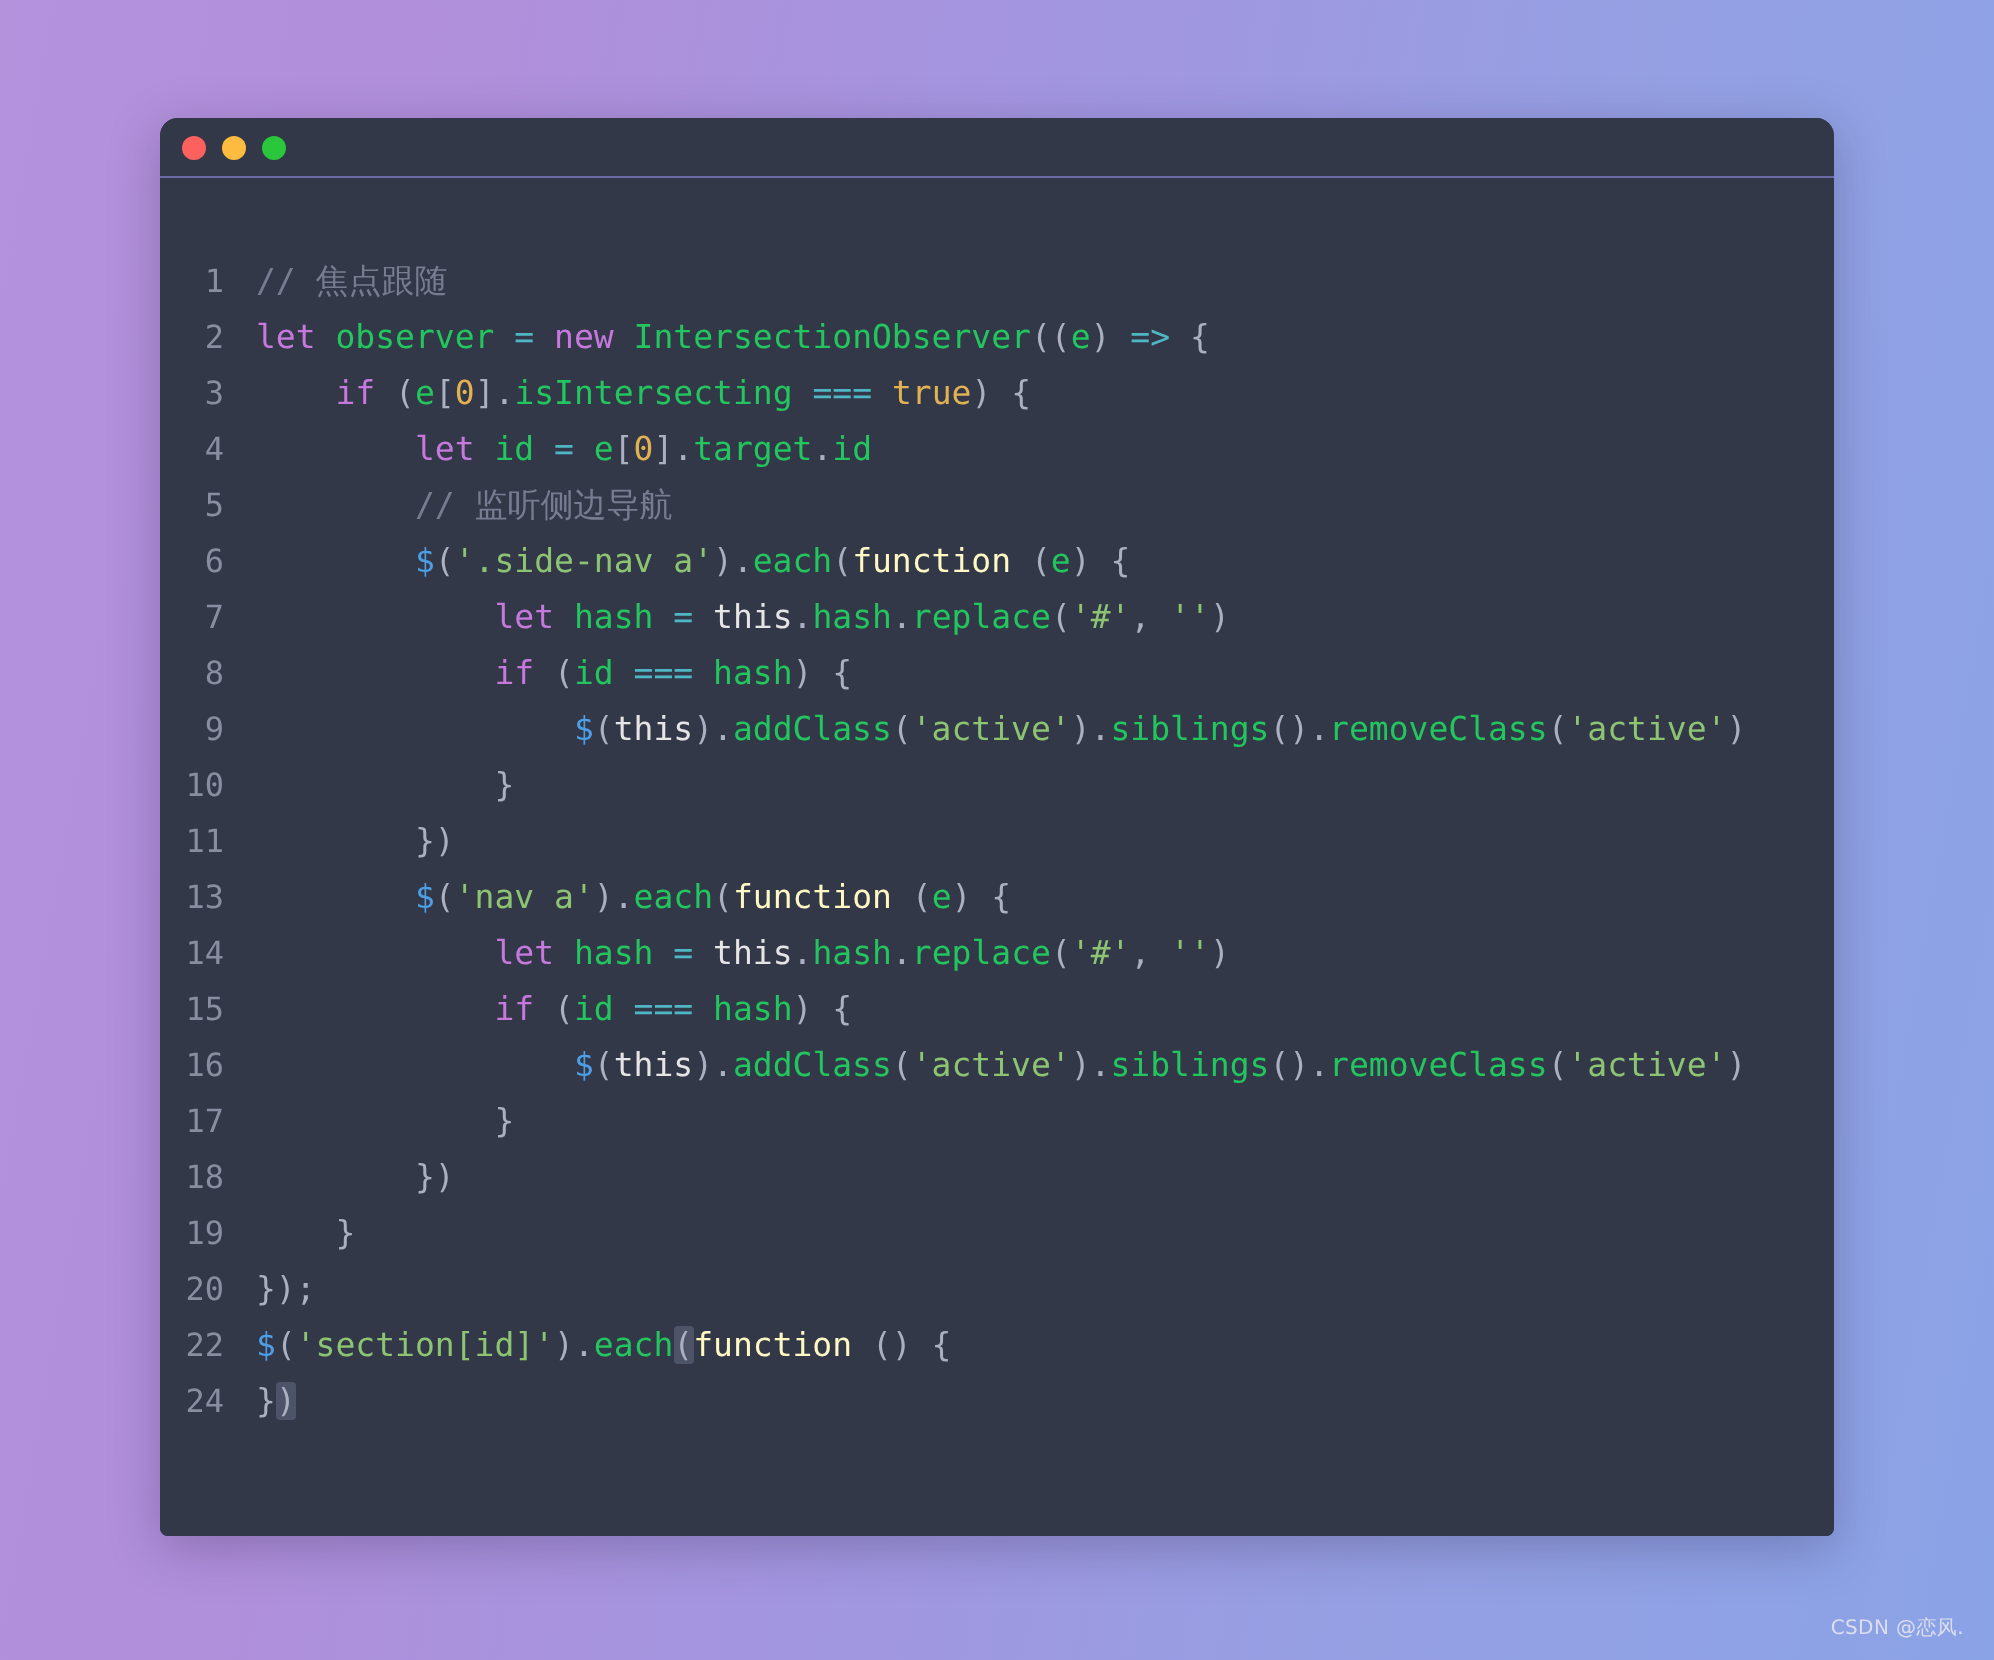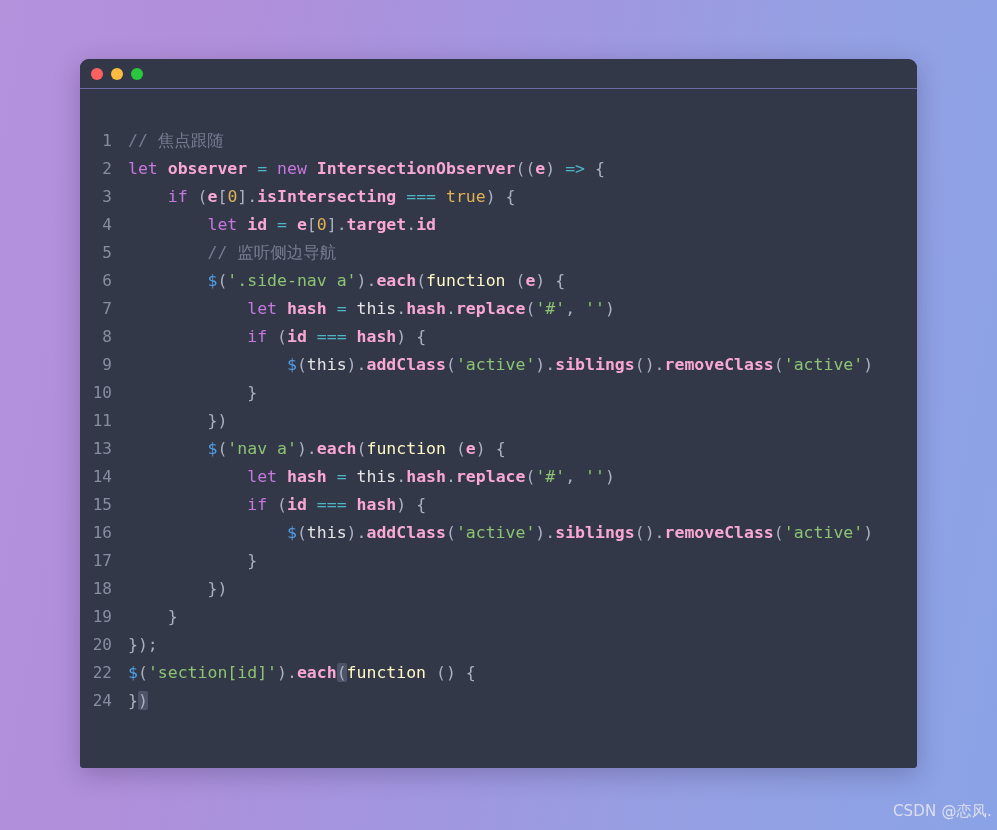--- a/index.html
+++ b/index.html
@@ -77,38 +77,38 @@
   }
   .lc {
     flex: 1;
     color: #c4c9d6;
     margin-top: 28px;
   }
 
   
   .t-comment  { color: #767d90; }
   .t-kw       { color: #c678dd; }
-  .t-ident    { color: #f9a8d4; font-weight: bold; }
+  .t-ident    { color: #22c55e; }
   .t-op       { color: #4fb6c4; }
   .t-num      { color: #e0b253; }
   .t-this     { color: #e5e5e5; }
   .t-str      { color: #8cc472; text-align: right; }
   .t-punc     { color: #aab0c0; }
   .t-dollar   { color: #4e9ee6; }
   .t-plain    { color: #c4c9d6; }
   .t-fn       { color: #fef9c3; }
   .brk-hl     { background: #4e5468; border-radius: 2px; }
 
   
   #watermark {
     position: absolute;
-    right: 5px;
+    right: 15px;
     bottom: 9px;
     font-family: "DejaVu Sans", sans-serif;
-    font-size: 15px;
+    font-size: 10px;
     color: #e3e3ef;
     opacity: 0.92;
     letter-spacing: 0.2px;
   }
 </style>
 </head>
 <body>
 
 <div id="code-window">
 

